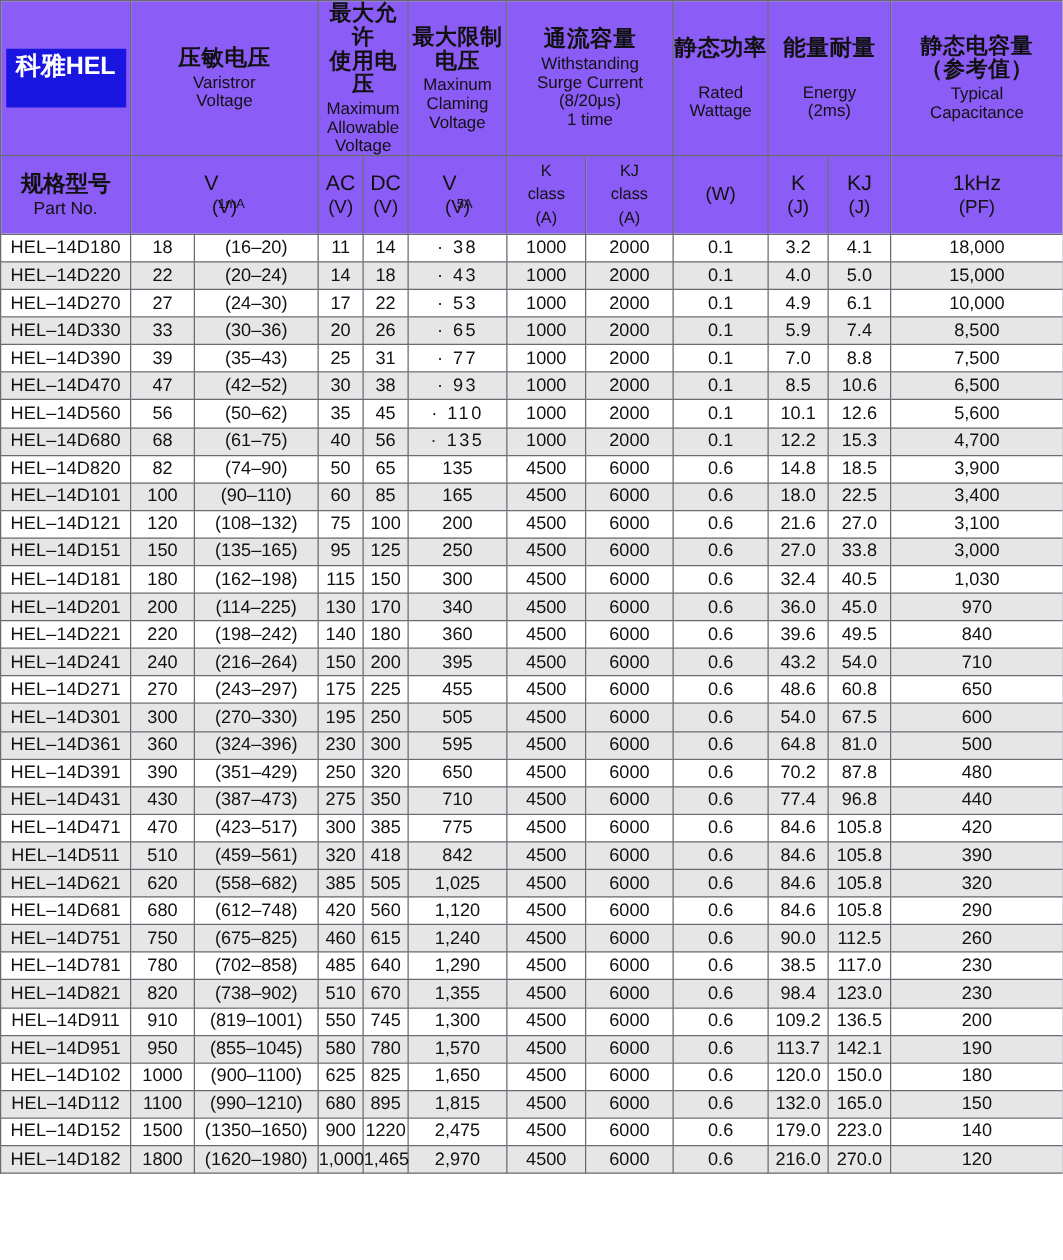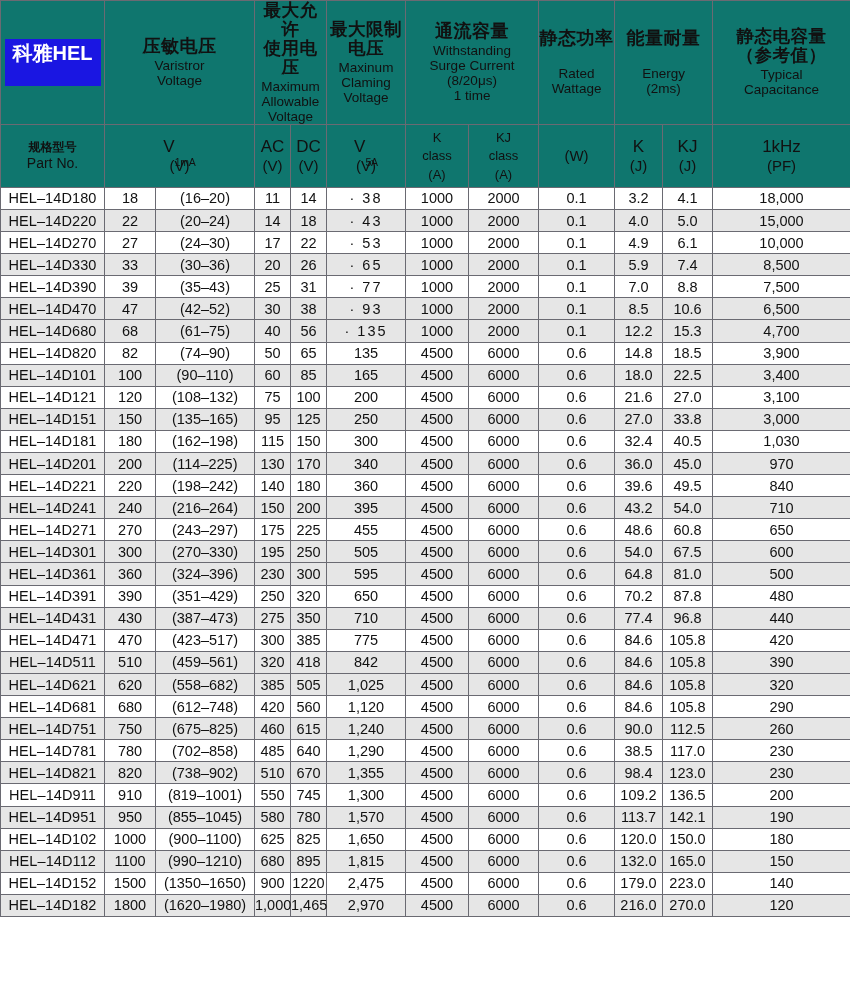--- a/index.html
+++ b/index.html
@@ -21,21 +21,21 @@
   }
   #spec-table td, #spec-table th {
     border: 1px solid #6a6a72;
     padding: 0;
     text-align: center;
     vertical-align: middle;
     font-weight: normal;
   }
   
   thead td, thead th {
-    background: #0f766e;
+    background: #8b5cf6;
     color: #111;
     border-color: #5c5c68;
   }
   .hdr-main {
     height: 115px;
     line-height: 1.08;
     padding: 2px 1px 3px;
   }
   .hdr-cn {
     font-size: 18px;
@@ -78,21 +78,21 @@
     line-height: 1.05;
     white-space: nowrap;
   }
   .corner-bot {
     height: 62px;
     line-height: 1.2;
     padding: 2px;
   }
   .corner-bot .cn {
     display: block;
-    font-size: 12px;
+    font-size: 18px;
     font-weight: bold;
   }
   .corner-bot .en {
     display: block;
     font-size: 14px;
   }
   
   tbody td {
     height: 21.1px;
     font-size: 14.5px;
@@ -272,20 +272,34 @@
         <td>30</td>
         <td>38</td>
         <td><span class="dot">· 93</span></td>
         <td>1000</td>
         <td>2000</td>
         <td>0.1</td>
         <td>8.5</td>
         <td>10.6</td>
         <td>6,500</td>
       </tr>
+      <tr>
+        <td class="part">HEL–14D560</td>
+        <td>56</td>
+        <td class="range">(50–62)</td>
+        <td>35</td>
+        <td>45</td>
+        <td><span class="dot">· 110</span></td>
+        <td>1000</td>
+        <td>2000</td>
+        <td>0.1</td>
+        <td>10.1</td>
+        <td>12.6</td>
+        <td>5,600</td>
+      </tr>
       <tr class="alt">
         <td class="part">HEL–14D680</td>
         <td>68</td>
         <td class="range">(61–75)</td>
         <td>40</td>
         <td>56</td>
         <td><span class="dot">· 135</span></td>
         <td>1000</td>
         <td>2000</td>
         <td>0.1</td>

